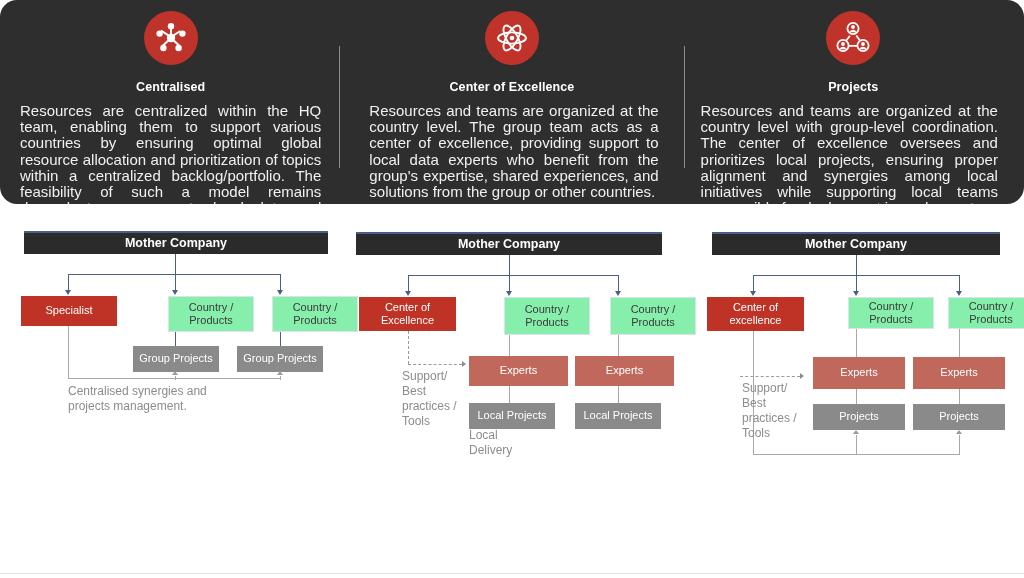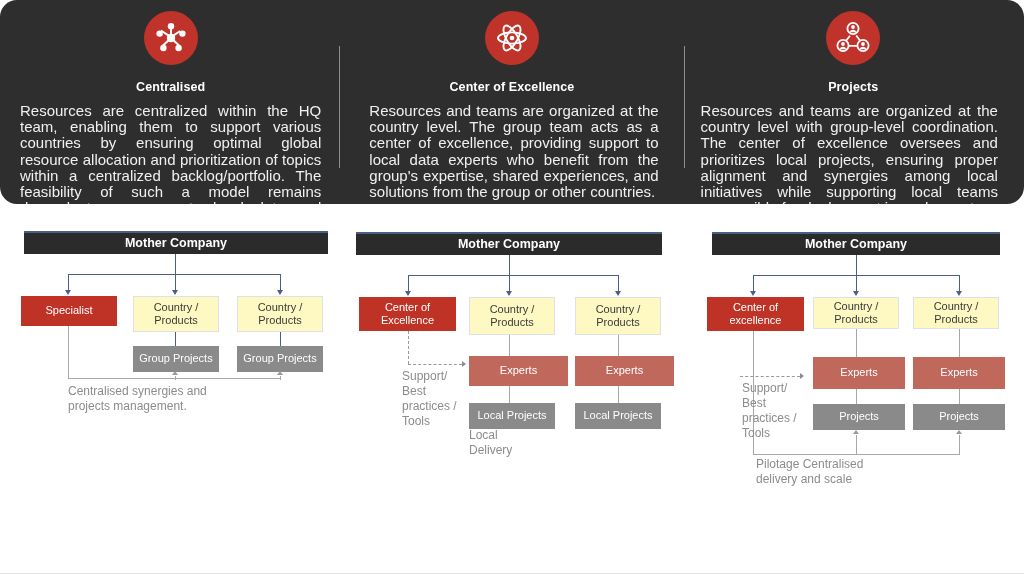--- a/index.html
+++ b/index.html
@@ -71,21 +71,21 @@
     text-align:center;
     font-size:11px; line-height:13.5px;
     color:#ffffff;
   }
   .box.mother {
     background:#2b2b2b; color:#fff;
     font-weight:bold; font-size:12.5px;
     border-top:2px solid #4b5f86;
   }
   .box.red   { background:#bf3226; color:#fff; }
-  .box.light { background:#fef9c3; color:#3a3a3a; border:1px solid #dde2ea; }
+  .box.light { background:#86efac; color:#3a3a3a; border:1px solid #dde2ea;margin-left:35px; }
   .box.gray  { background:#8a8a8a; color:#ffffff; }
   .box.salmon{ background:#c0685c; color:#ffffff; }
 
   .cap {
     position:absolute;
     color:#8c8c8c; font-size:12px; line-height:15px;
   }
 
   
   .ln { position:absolute; background:#4b5f86; }
@@ -288,19 +288,18 @@
       <div class="box gray" style="left:229px; top:200px; width:92px; height:26px;">Projects</div>
 
       <div class="ln v gr" style="left:69px; top:127px; height:123px;"></div>
       <div class="ln h gr" style="left:69px; top:250px; width:207px;"></div>
       <div class="ln v gr" style="left:172px; top:231px; height:19px;"></div>
       <div class="ln v gr" style="left:275px; top:231px; height:19px;"></div>
       <div class="arrow-u" style="left:169px; top:226px;"></div>
       <div class="arrow-u" style="left:272px; top:226px;"></div>
 
       <div class="cap" style="left:58px; top:177px; width:60px;">Support/ Best practices / Tools</div>
-      <div class="cap" style="left:72px; top:253px; width:130px;">Pilotage Centralised delivery and scale</div>
     </div>
 
   </div>
 
   <div class="bottom-rule"></div>
 </div>
 
 </body></html>

